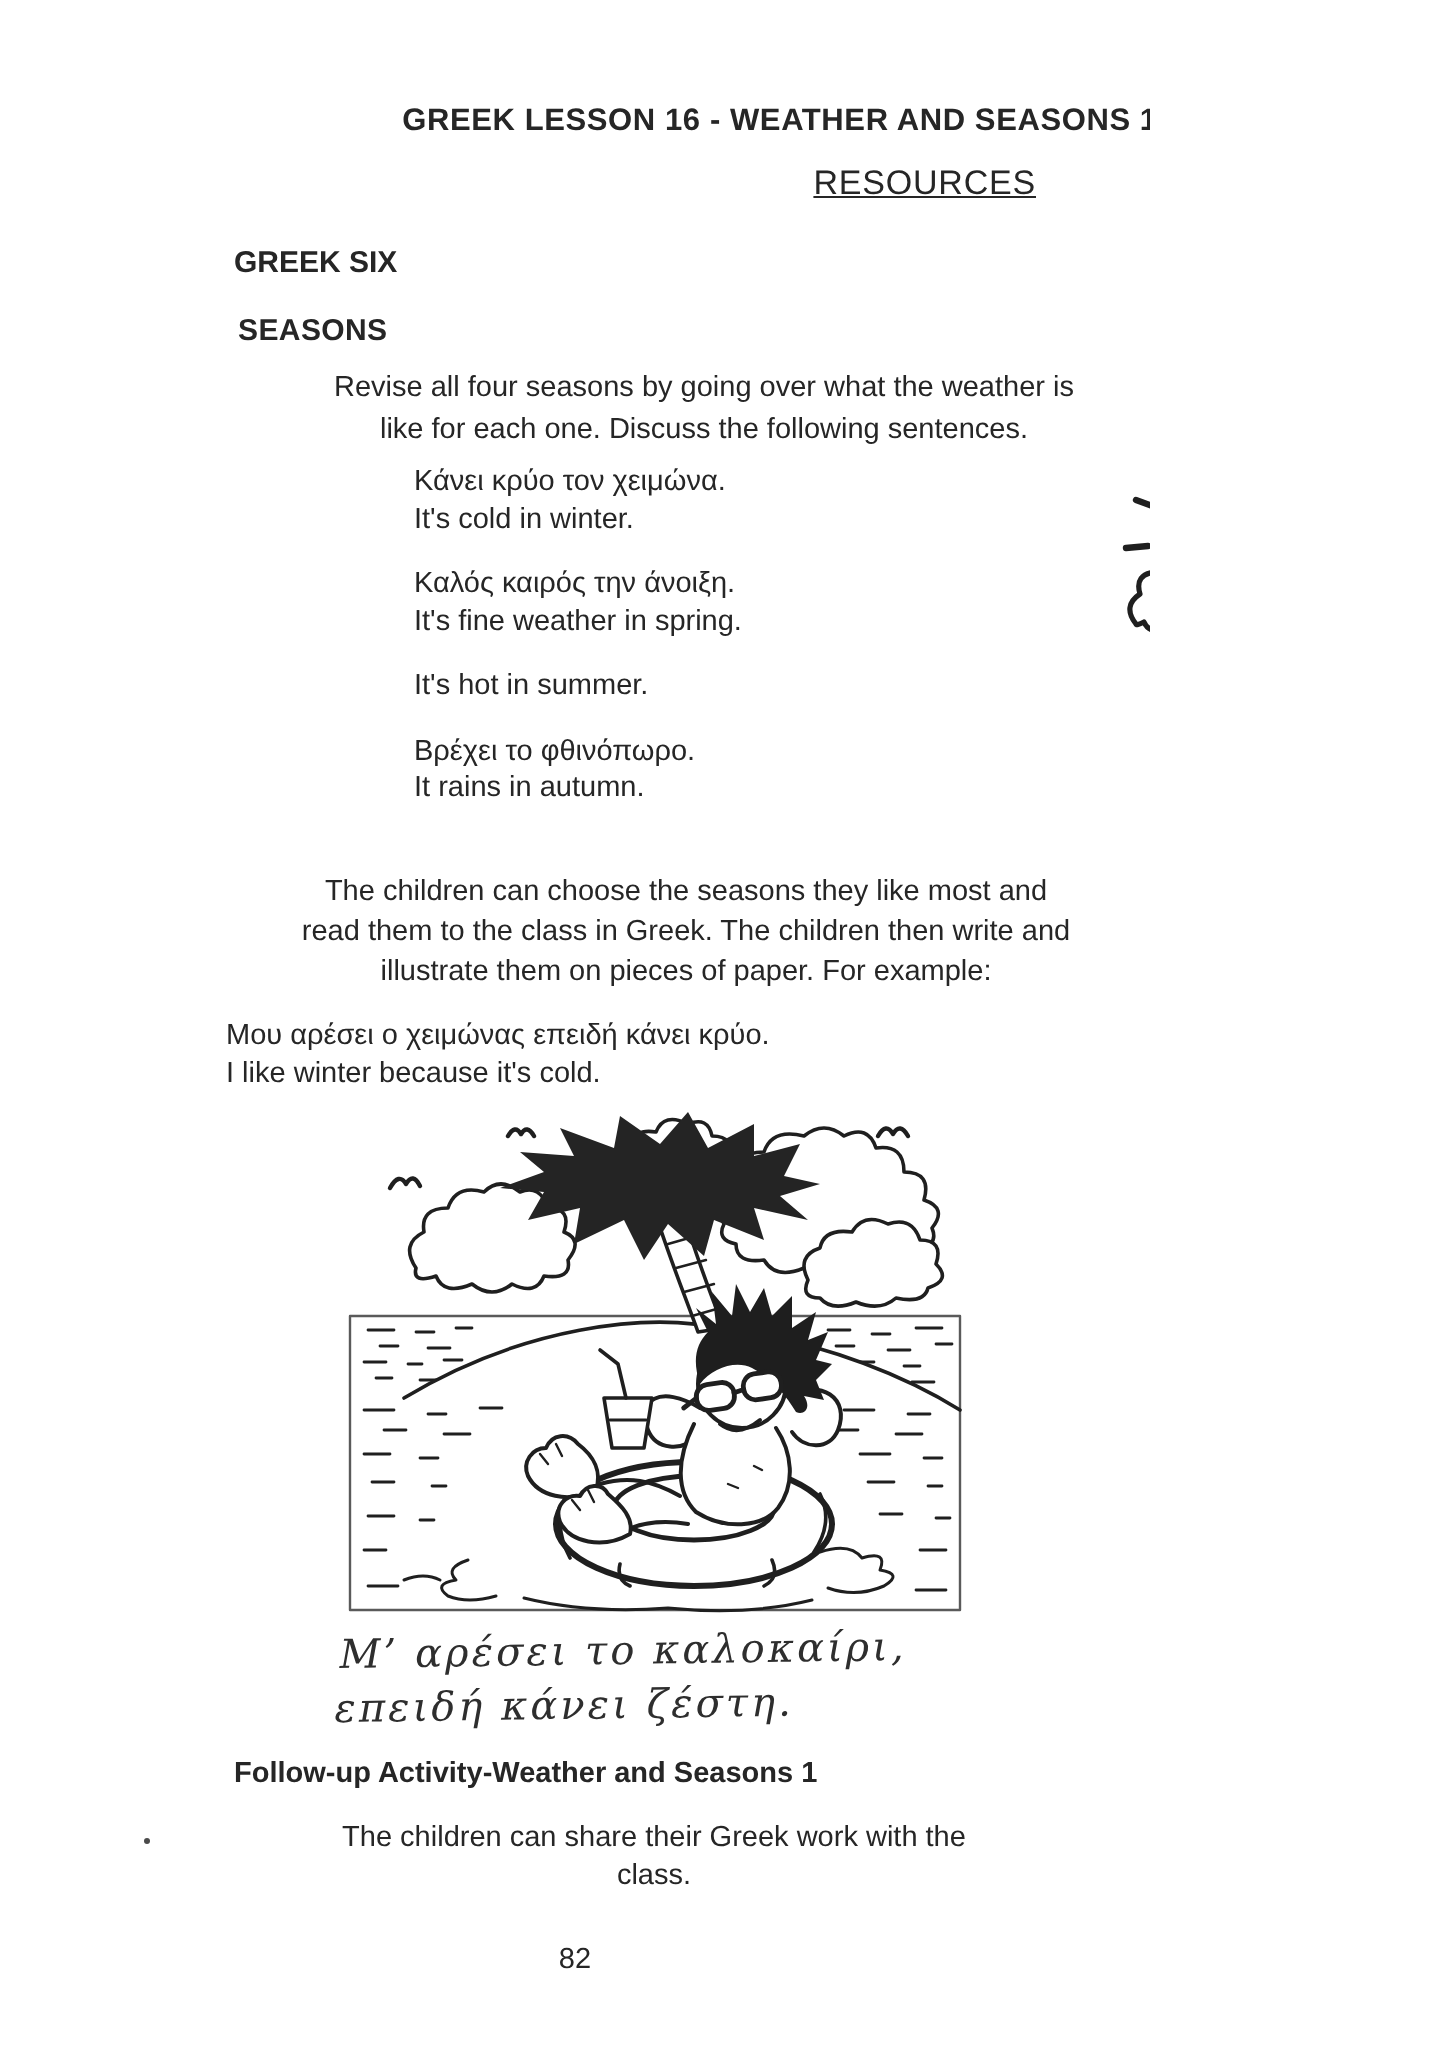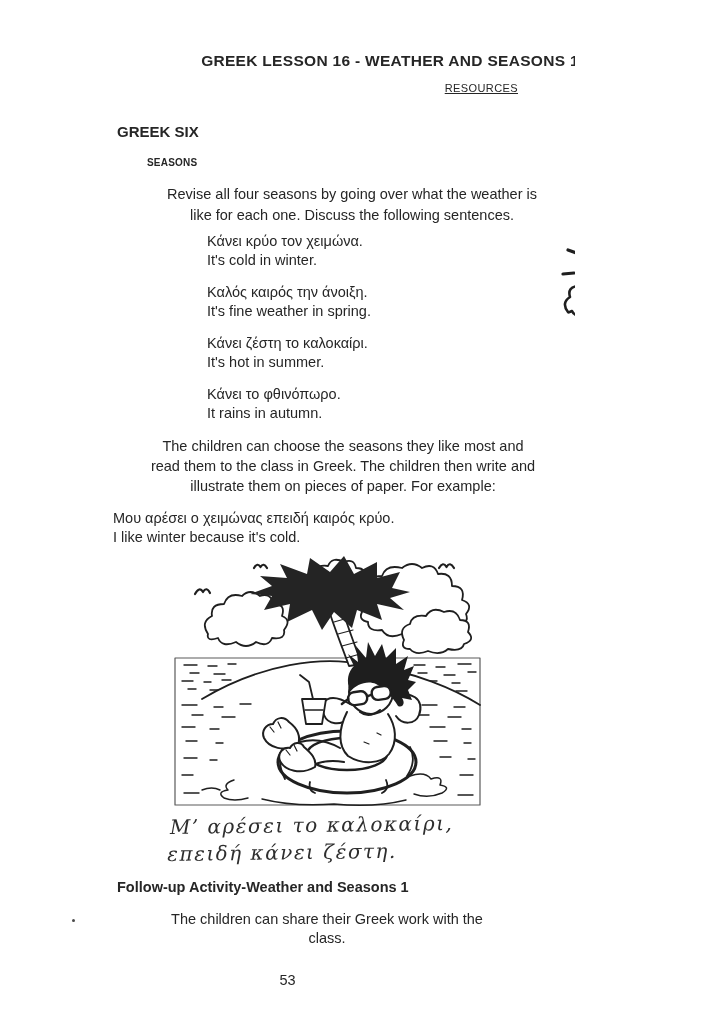--- a/index.html
+++ b/index.html
@@ -2,23 +2,23 @@
 <html><head>
 <meta charset="utf-8">
 <style>
   html,body{margin:0;padding:0;background:#ffffff;}
   .page{position:relative;width:575px;height:1024px;background:#ffffff;overflow:hidden;
         font-family:"Liberation Sans",sans-serif;color:#262626;}
   .abs{position:absolute;}
   .b{font-weight:700;}
   .pre{white-space:pre-line;text-align:center;}
   .title{font-size:15.5px;letter-spacing:.3px;text-align:center;}
-  .resources{font-size:11px;letter-spacing:.4px;text-decoration:underline;font-weight:500;}
+  .resources{font-size:17px;letter-spacing:.4px;text-decoration:underline;font-weight:500;}
   .year{font-size:15px;}
-  .season{font-size:10px;letter-spacing:.2px;margin-left:28px;}
+  .season{font-size:15px;letter-spacing:.2px;}
   .body-text{font-size:14.5px;line-height:20px;}
   .intro{line-height:21px;}
   .pair{font-size:14.5px;line-height:18.5px;margin-bottom:14px;}
   .margin-note{font-size:14px;}
   .example{font-size:14.5px;line-height:19px;}
   .handwriting{font-family:"DejaVu Serif",serif;font-style:italic;font-size:20px;
                letter-spacing:1.5px;color:#2e2e2e;transform:rotate(-.8deg);line-height:27px;}
   .followup-h{font-size:14.5px;}
   .bullet{width:3px;height:3px;border-radius:50%;background:#4a4a4a;}
   .pagenum{left:0;right:0;text-align:center;font-size:14.5px;}
@@ -45,25 +45,24 @@
   <div class="abs" style="left:175px;top:232px;margin-left:32px;">
     <div class="pair">
       <div>Κάνει κρύο τον χειμώνα.</div>
       <div>It's cold in winter.</div>
     </div>
     <div class="pair">
       <div>Καλός καιρός την άνοιξη.</div>
       <div>It's fine weather in spring.</div>
     </div>
     <div class="pair">
-      <div>Κάνει ζέστη το καλοκαίρι.</div>
       <div>It's hot in summer.</div>
     </div>
     <div class="pair">
-      <div>Κάνει το φθινόπωρο.</div>
+      <div>Βρέχει το φθινόπωρο.</div>
       <div>It rains in autumn.</div>
     </div>
   </div>
 
   <div class="abs" style="left:556px;top:210px;">
     <svg width="112" height="112" viewBox="0 0 112 112" fill="none" stroke="#1f1f1f" stroke-linecap="round" stroke-linejoin="round">
 
       <g stroke-width="3.2">
         <path d="M38 14 L43 24"></path>
         <path d="M78 15 L72 24"></path>
@@ -84,21 +83,21 @@
     </svg>
   </div>
 
   <div class="abs body-text pre" style="left:108px;top:436px;width:470px;">The children can choose the seasons they like most and
 read them to the class in Greek. The children then write and
 illustrate them on pieces of paper. For example:</div>
 
   <div class="abs margin-note" style="left:627px;top:434px;">rains</div>
 
   <div class="abs example" style="left:113px;top:509px;">
-    <div>Μου αρέσει ο χειμώνας επειδή καιρός κρύο.</div>
+    <div>Μου αρέσει ο χειμώνας επειδή κάνει κρύο.</div>
     <div>I like winter because it's cold.</div>
   </div>
 
   <div class="abs" style="left:172px;top:552px;">
     <svg width="312" height="258" viewBox="0 0 312 258" fill="none" stroke="#1f1f1f" stroke-linecap="round" stroke-linejoin="round" stroke-width="1.8">
 
       <rect x="3" y="106" width="305" height="147" stroke="#5a5a5a" stroke-width="1.2"></rect>
 
       <path stroke-width="1.4" d="
         M12 113h13 M36 114h9 M56 112h8 M242 113h11 M264 115h9 M286 112h13
@@ -187,15 +186,15 @@
 
   <div class="abs followup-h b" style="left:117px;top:879px;">Follow-up Activity-Weather and Seasons 1</div>
 
   <div class="abs bullet" style="left:72px;top:919px;"></div>
 
   <div class="abs body-text pre" style="left:117px;top:910px;line-height:19px;width:420px;">The children can share their Greek work with the
 class.</div>
 
   <div class="abs margin-note" style="left:593px;top:909px;white-space:pre;">ch 'n  what</div>
 
-  <div class="abs pagenum" style="top:972px;">53</div>
+  <div class="abs pagenum" style="top:972px;">82</div>
 
 </div>
 
 </body></html>

